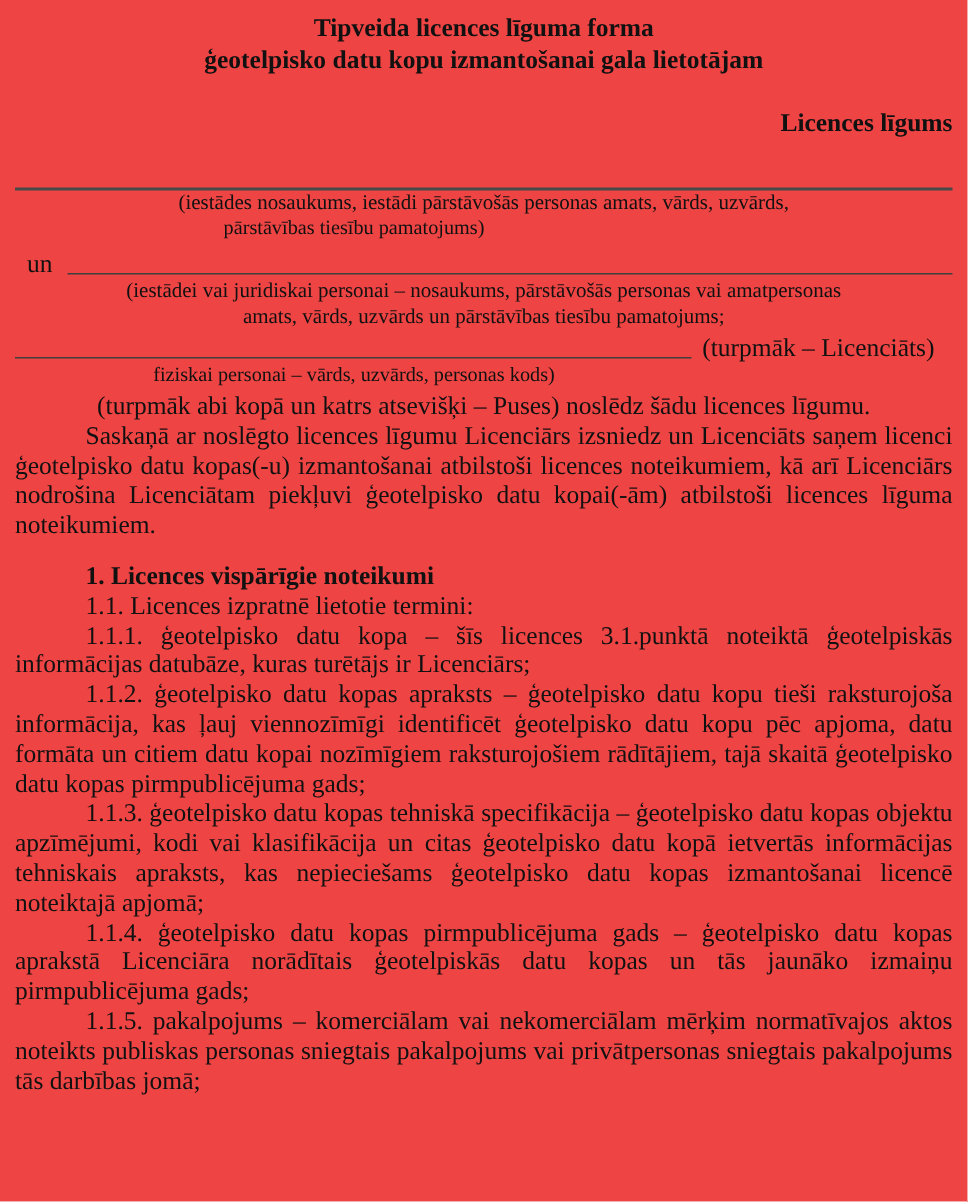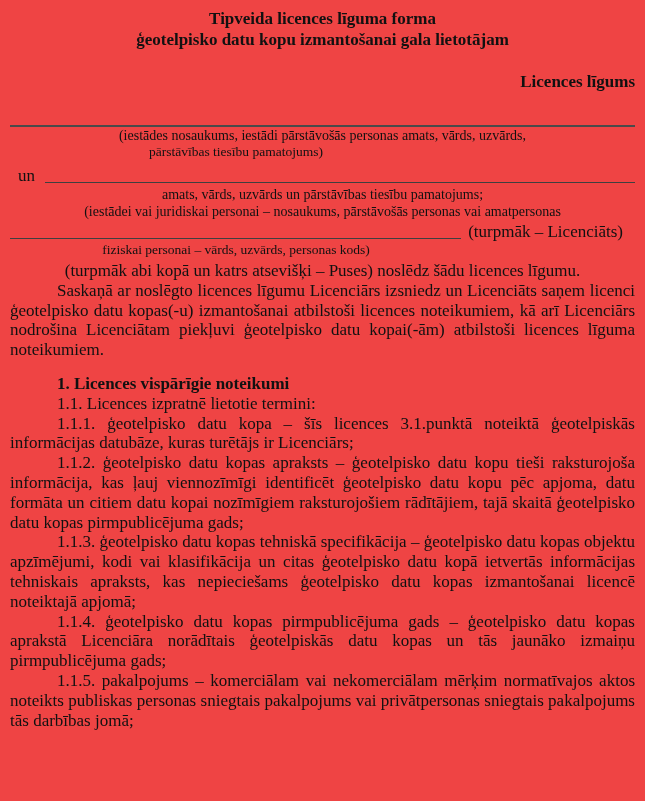--- a/index.html
+++ b/index.html
@@ -123,22 +123,22 @@
   <div class="caption">(iestādes nosaukums, iestādi pārstāvošās personas amats, vārds, uzvārds,</div>
 
 
   <div class="caption-narrow">pārstāvības tiesību pamatojums)</div>
 
   <div class="conj-row">
     <div class="conj">un</div>
     <div class="blank"></div>
   </div>
 
+  <div class="caption">(iestādei vai juridiskai personai – nosaukums, pārstāvošās personas vai amatpersonas</div>
   <div class="caption">amats, vārds, uzvārds un pārstāvības tiesību pamatojums;</div>
-  <div class="caption">(iestādei vai juridiskai personai – nosaukums, pārstāvošās personas vai amatpersonas</div>
 
   <div class="sig-row">
     <div class="blank"></div>
     <div class="row-label">(turpmāk – Licenciāts)</div>
   </div>
 
   <div class="caption-narrow">fiziskai personai – vārds, uzvārds, personas kods)</div>
 
   <div class="body-text">
     <p class="intro-line">(turpmāk abi kopā un katrs atsevišķi – Puses) noslēdz šādu licences līgumu.</p>

